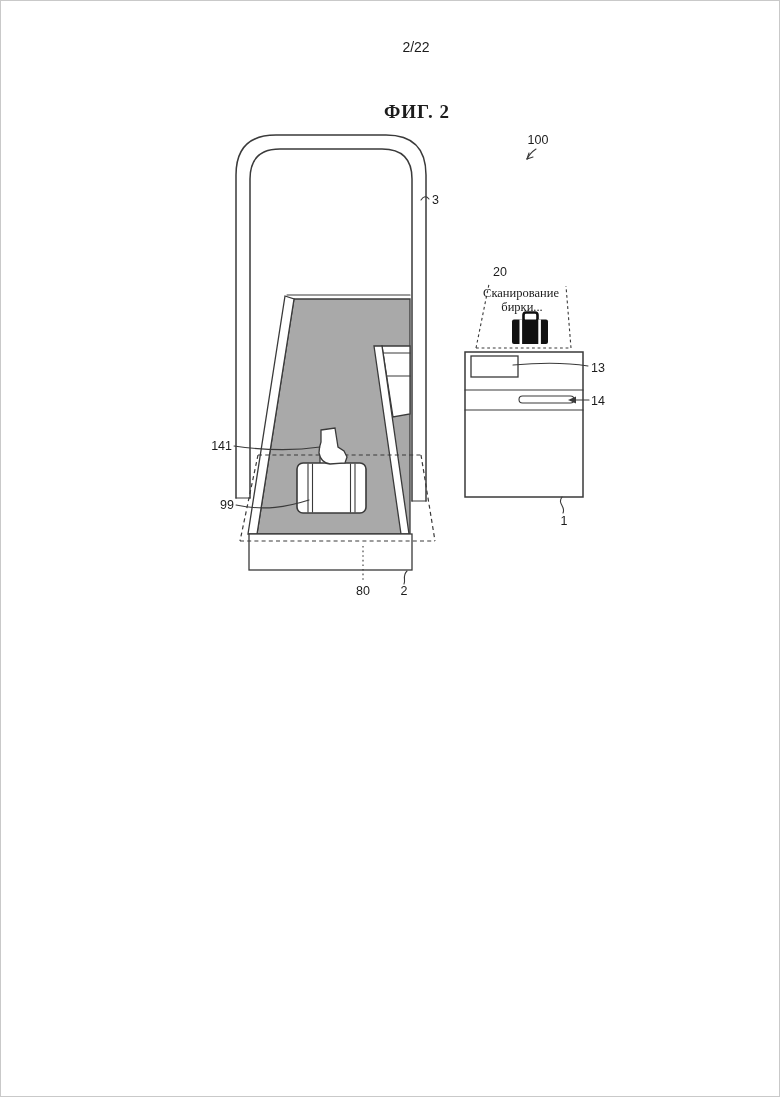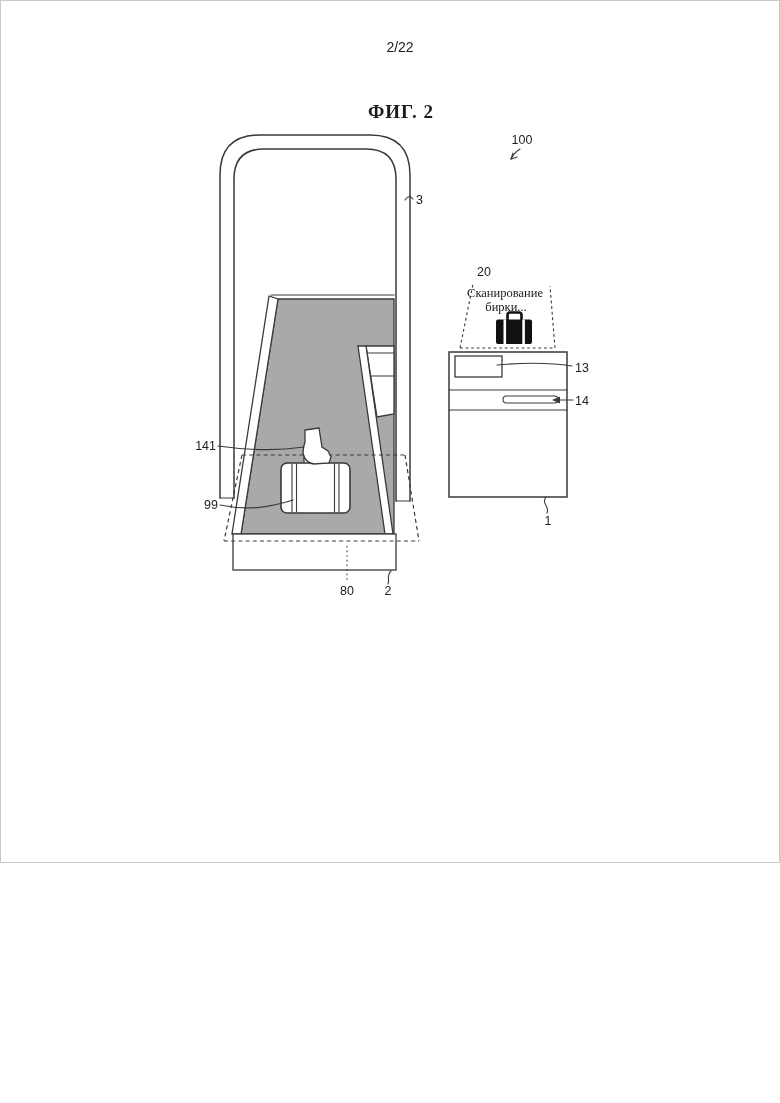--- a/index.html
+++ b/index.html
@@ -4,26 +4,27 @@
 <style>
   :root{
     --line:#3a3a3a;
     --gray:#a9a9a9;
     --bg:#ffffff;
     --ink:#111111;
   }
   html,body{margin:0;padding:0;background:#fff;}
   .page{
     position:relative;
-    width:780px;height:863px;
+    width:780px;height:1097px;
     background:var(--bg);
     box-sizing:border-box;
     border:1px solid #c9c9c9;
     font-family:"Liberation Sans", sans-serif;
     overflow:hidden;
+    padding-left:16px;
   }
   svg{display:block;}
   
   .ln{stroke:var(--line);fill:none;stroke-width:1.5;stroke-linecap:round;}
   .thin{stroke-width:1.1;}
   .fillw{fill:#ffffff;stroke:var(--line);stroke-width:1.3;}
   .grayfill{fill:var(--gray);stroke:var(--line);stroke-width:1.3;}
   .dash{stroke:var(--line);fill:none;stroke-width:1.2;stroke-dasharray:4 3.2;}
   .dash2{stroke:var(--line);fill:none;stroke-width:1.1;stroke-dasharray:2.8 2.8;}
   .dot{stroke:var(--line);fill:none;stroke-width:1.1;stroke-dasharray:1.6 3;}

